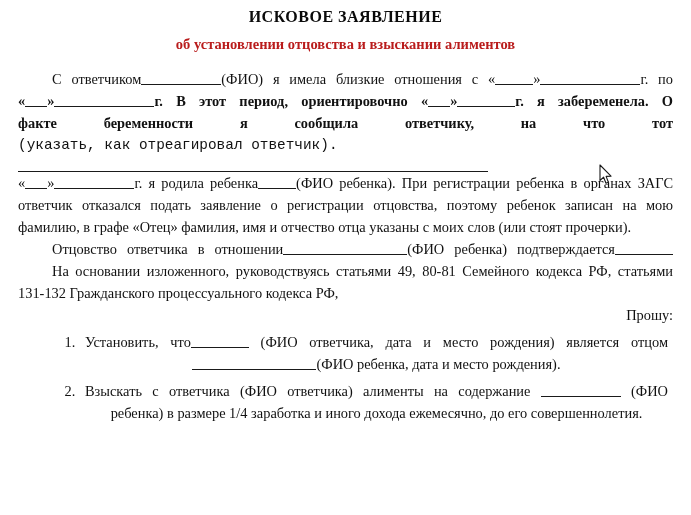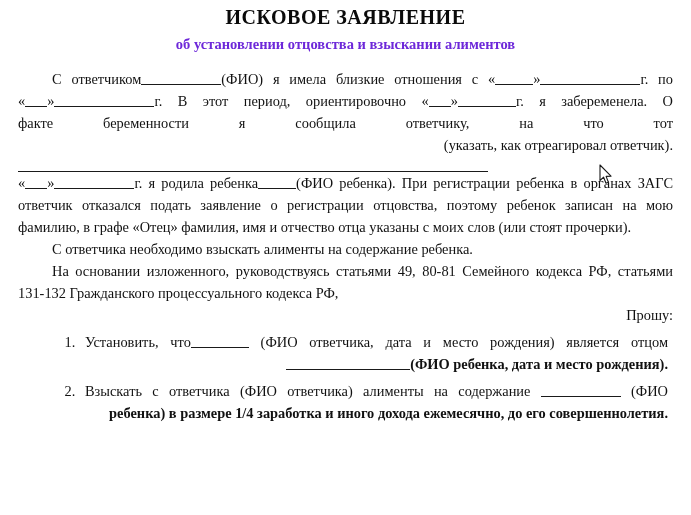--- a/index.html
+++ b/index.html
@@ -21,33 +21,33 @@
     height: 515px;
     position: relative;
     box-sizing: border-box;
     padding: 0 18px;
   }
 
   
   .doc-title {
     text-align: center;
     font-weight: bold;
-    font-size: 20px;
+    font-size: 16px;
     letter-spacing: 0.5px;
     margin: 4px 0 0 0;
     line-height: 26px;
     color: #0a0a0a;
   }
   .doc-subtitle {
     text-align: center;
     font-weight: bold;
     font-size: 14.5px;
     margin: 4px 0 0 0;
     line-height: 20px;
-    color: #6d28d9;
+    color: #b91c1c;
   }
 
   
   .body-block {
     margin-top: 14px;
     font-size: 14.4px;
     line-height: 22px;
   }
   p.para {
     margin: 0;
@@ -62,27 +62,28 @@
     display: block;
     text-align: justify;
     text-align-last: justify;
     text-indent: 34px;
   }
   .stretch-noindent {
     display: block;
     text-align: justify;
     text-align-last: justify;
     text-indent: 0;
+    font-weight: bold;
   }
 
   .right-line {
     display: block;
-    text-align: right;
     text-indent: 0;
     margin: 0;
+    font-family: Liberation Mono, monospace;
   }
 
   .center-line {
     display: block;
     text-align: right;
     text-indent: 0;
     margin: 0;
   }
 
   
@@ -113,22 +114,21 @@
     font-size: 14.4px;
     line-height: 22px;
   }
   ol.petition > li {
     margin: 5px;
     padding-left: 6px;
     text-align: justify;
   }
   ol.petition > li .li-last {
     display: block;
-    text-align: right;
-    font-weight: bold;
+    text-align: center;
   }
   ol.petition > li .li-just {
     display: block;
     text-align: justify;
     text-align-last: justify;
   }
 
   
   .cursor {
     position: absolute;
@@ -158,23 +158,25 @@
       <span class="stretch-noindent">факте беременности я сообщила ответчику, на что тот</span>
 
       <span class="right-line">(указать, как отреагировал ответчик).</span>
     </p>
 
     <span class="b-full"></span>
 
     <p class="para noindent"><span>«</span><span class="blank b-xs"></span><span>»</span><span class="blank b-lg"></span><span>г. я родила ребенка</span><span class="blank b-sm"></span><span>(ФИО ребенка). При регистрации ребенка в органах ЗАГС ответчик отказался подать заявление о регистрации отцовства, поэтому ребенок записан на мою фамилию, в графе «Отец» фамилия, имя и отчество отца указаны с моих слов (или стоят прочерки).</span></p>
 
 
+    <p class="para">
+      <span class="stretch"><span>Отцовство ответчика в отношении</span><span class="blank b-xxl"></span><span>(ФИО ребенка) подтверждается</span><span class="blank b-md"></span></span>
+    </p>
 
 
-    <p class="para">С ответчика необходимо взыскать алименты на содержание ребенка.</p>
 
     <p class="para">На основании изложенного, руководствуясь статьями 49, 80-81 Семейного кодекса РФ, статьями 131-132 Гражданского процессуального кодекса РФ,</p>
 
     <p class="para">
       <span class="center-line">Прошу:</span>
     </p>
 
     <ol class="petition">
       <li>
         <span class="li-just"><span>Установить, что</span><span class="blank b-md"></span>&nbsp;<span>(ФИО ответчика, дата и место рождения) является отцом</span></span>

